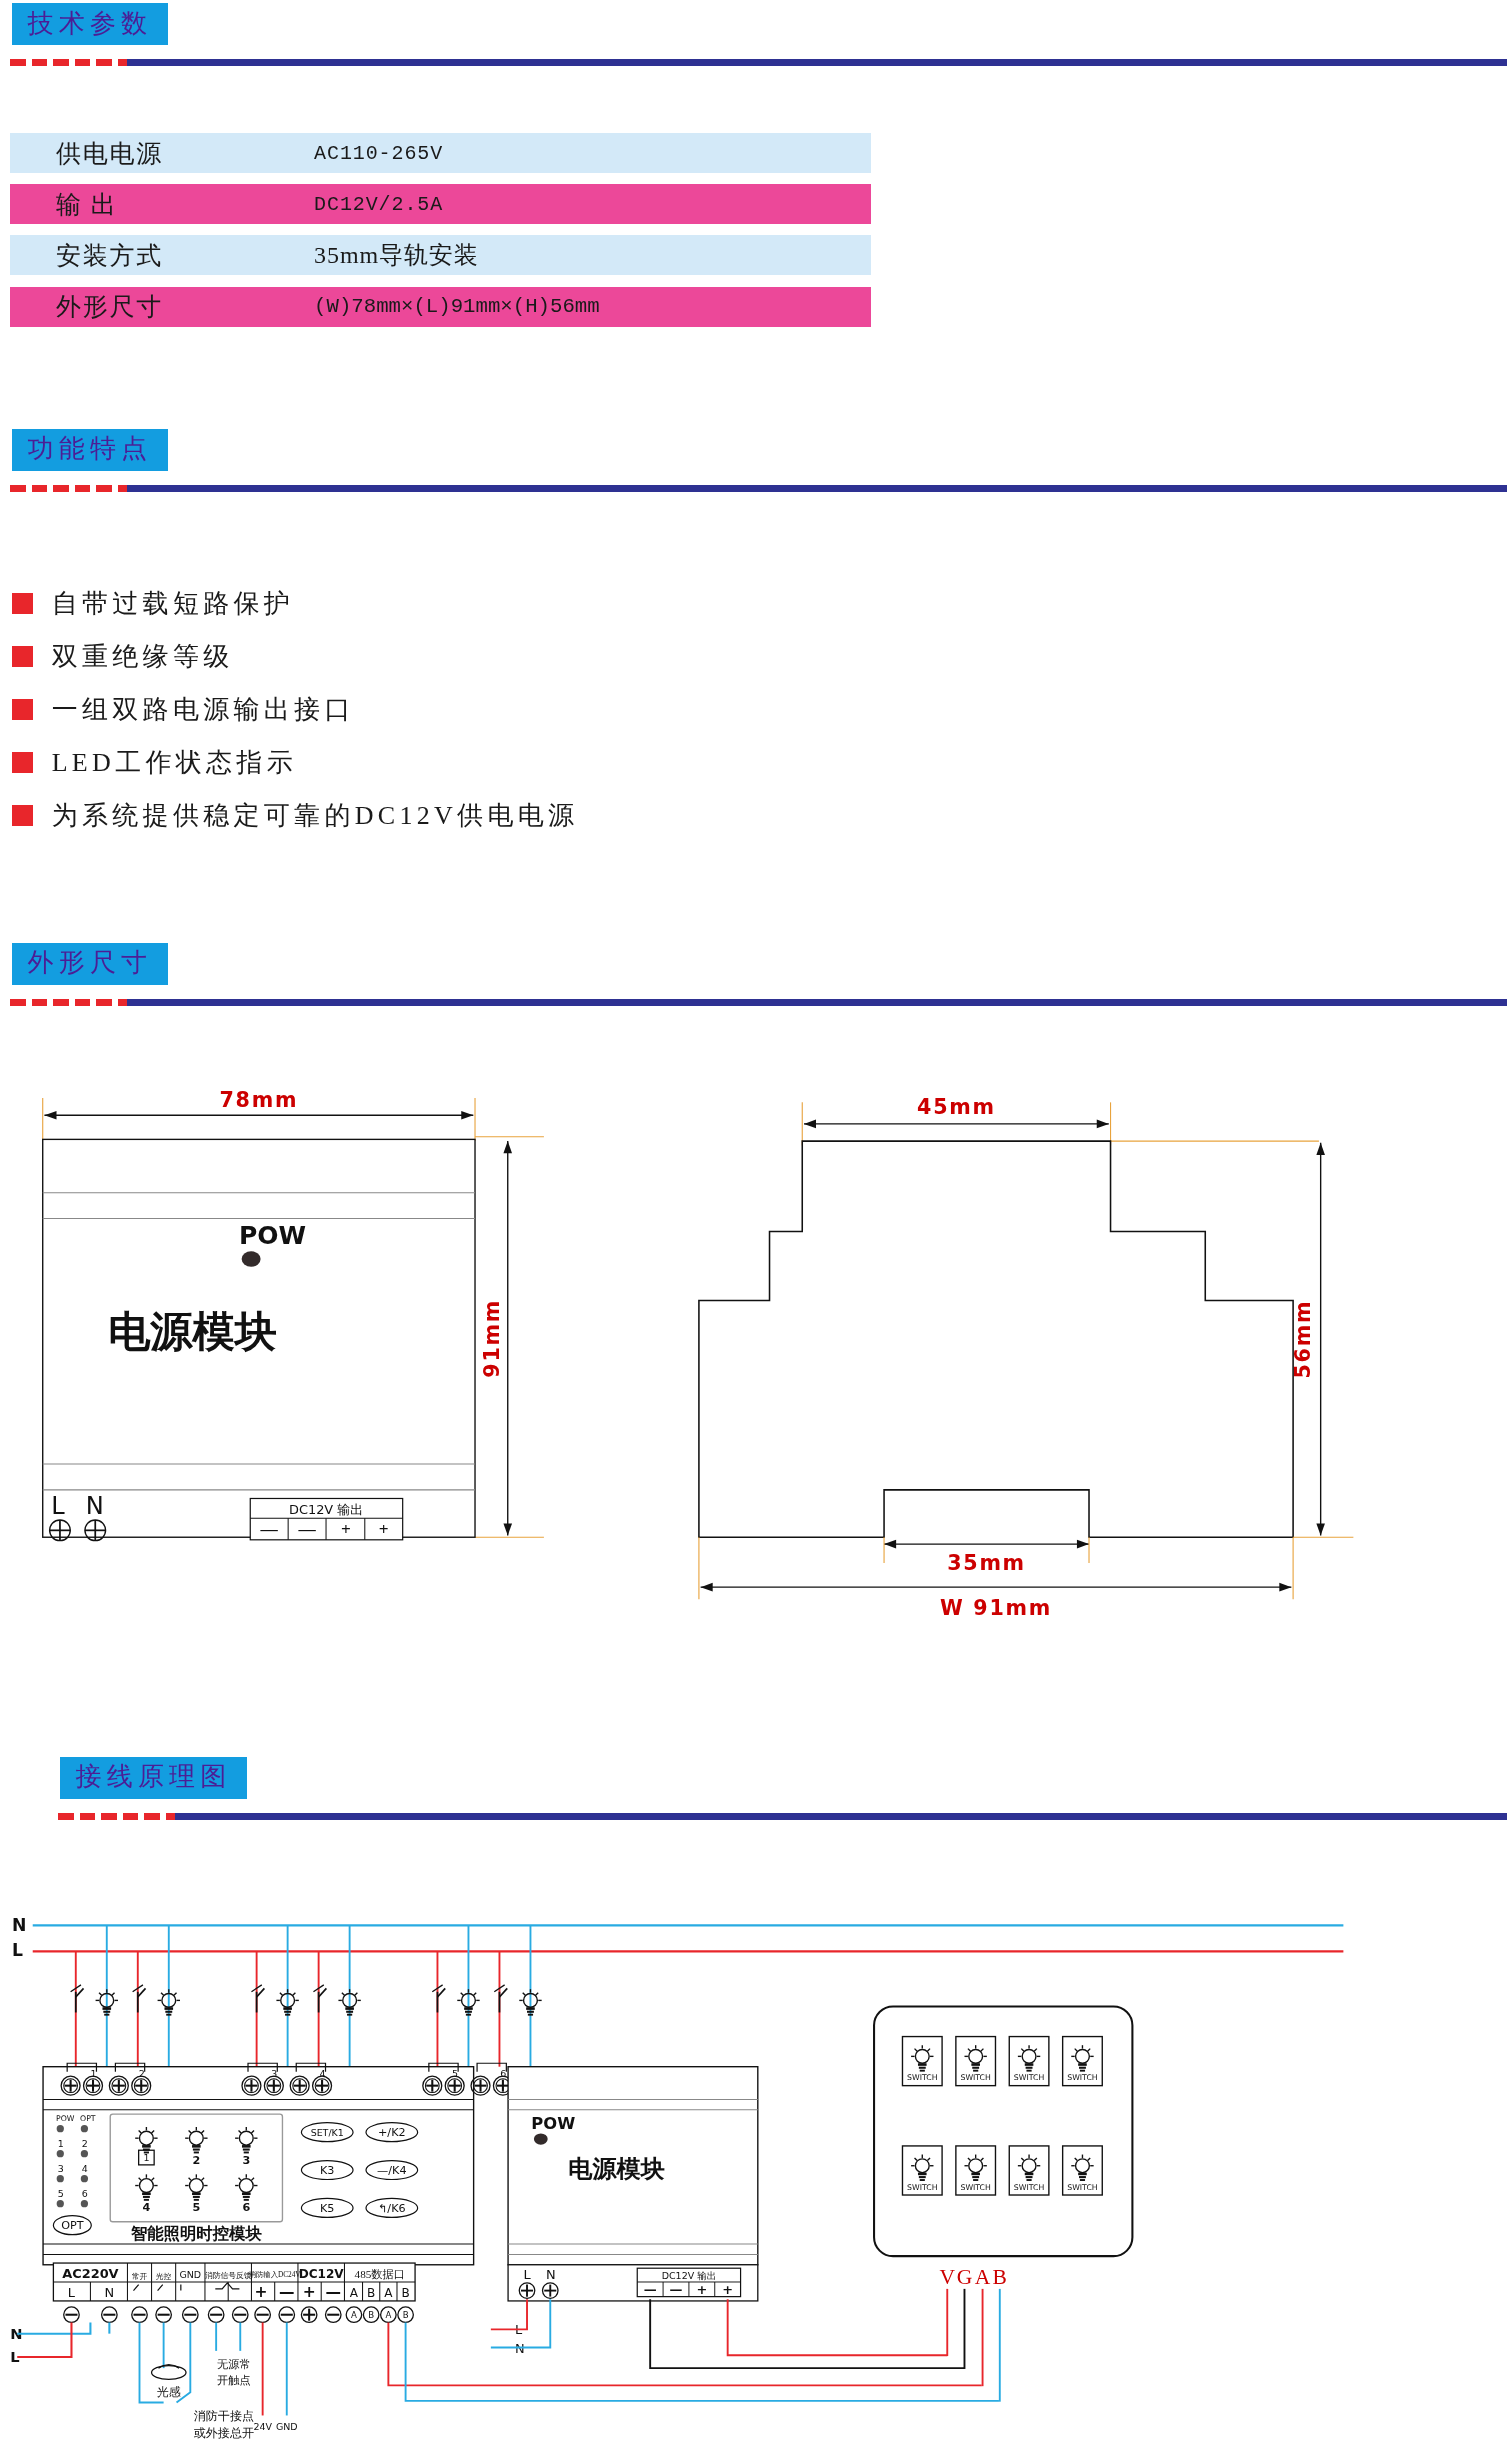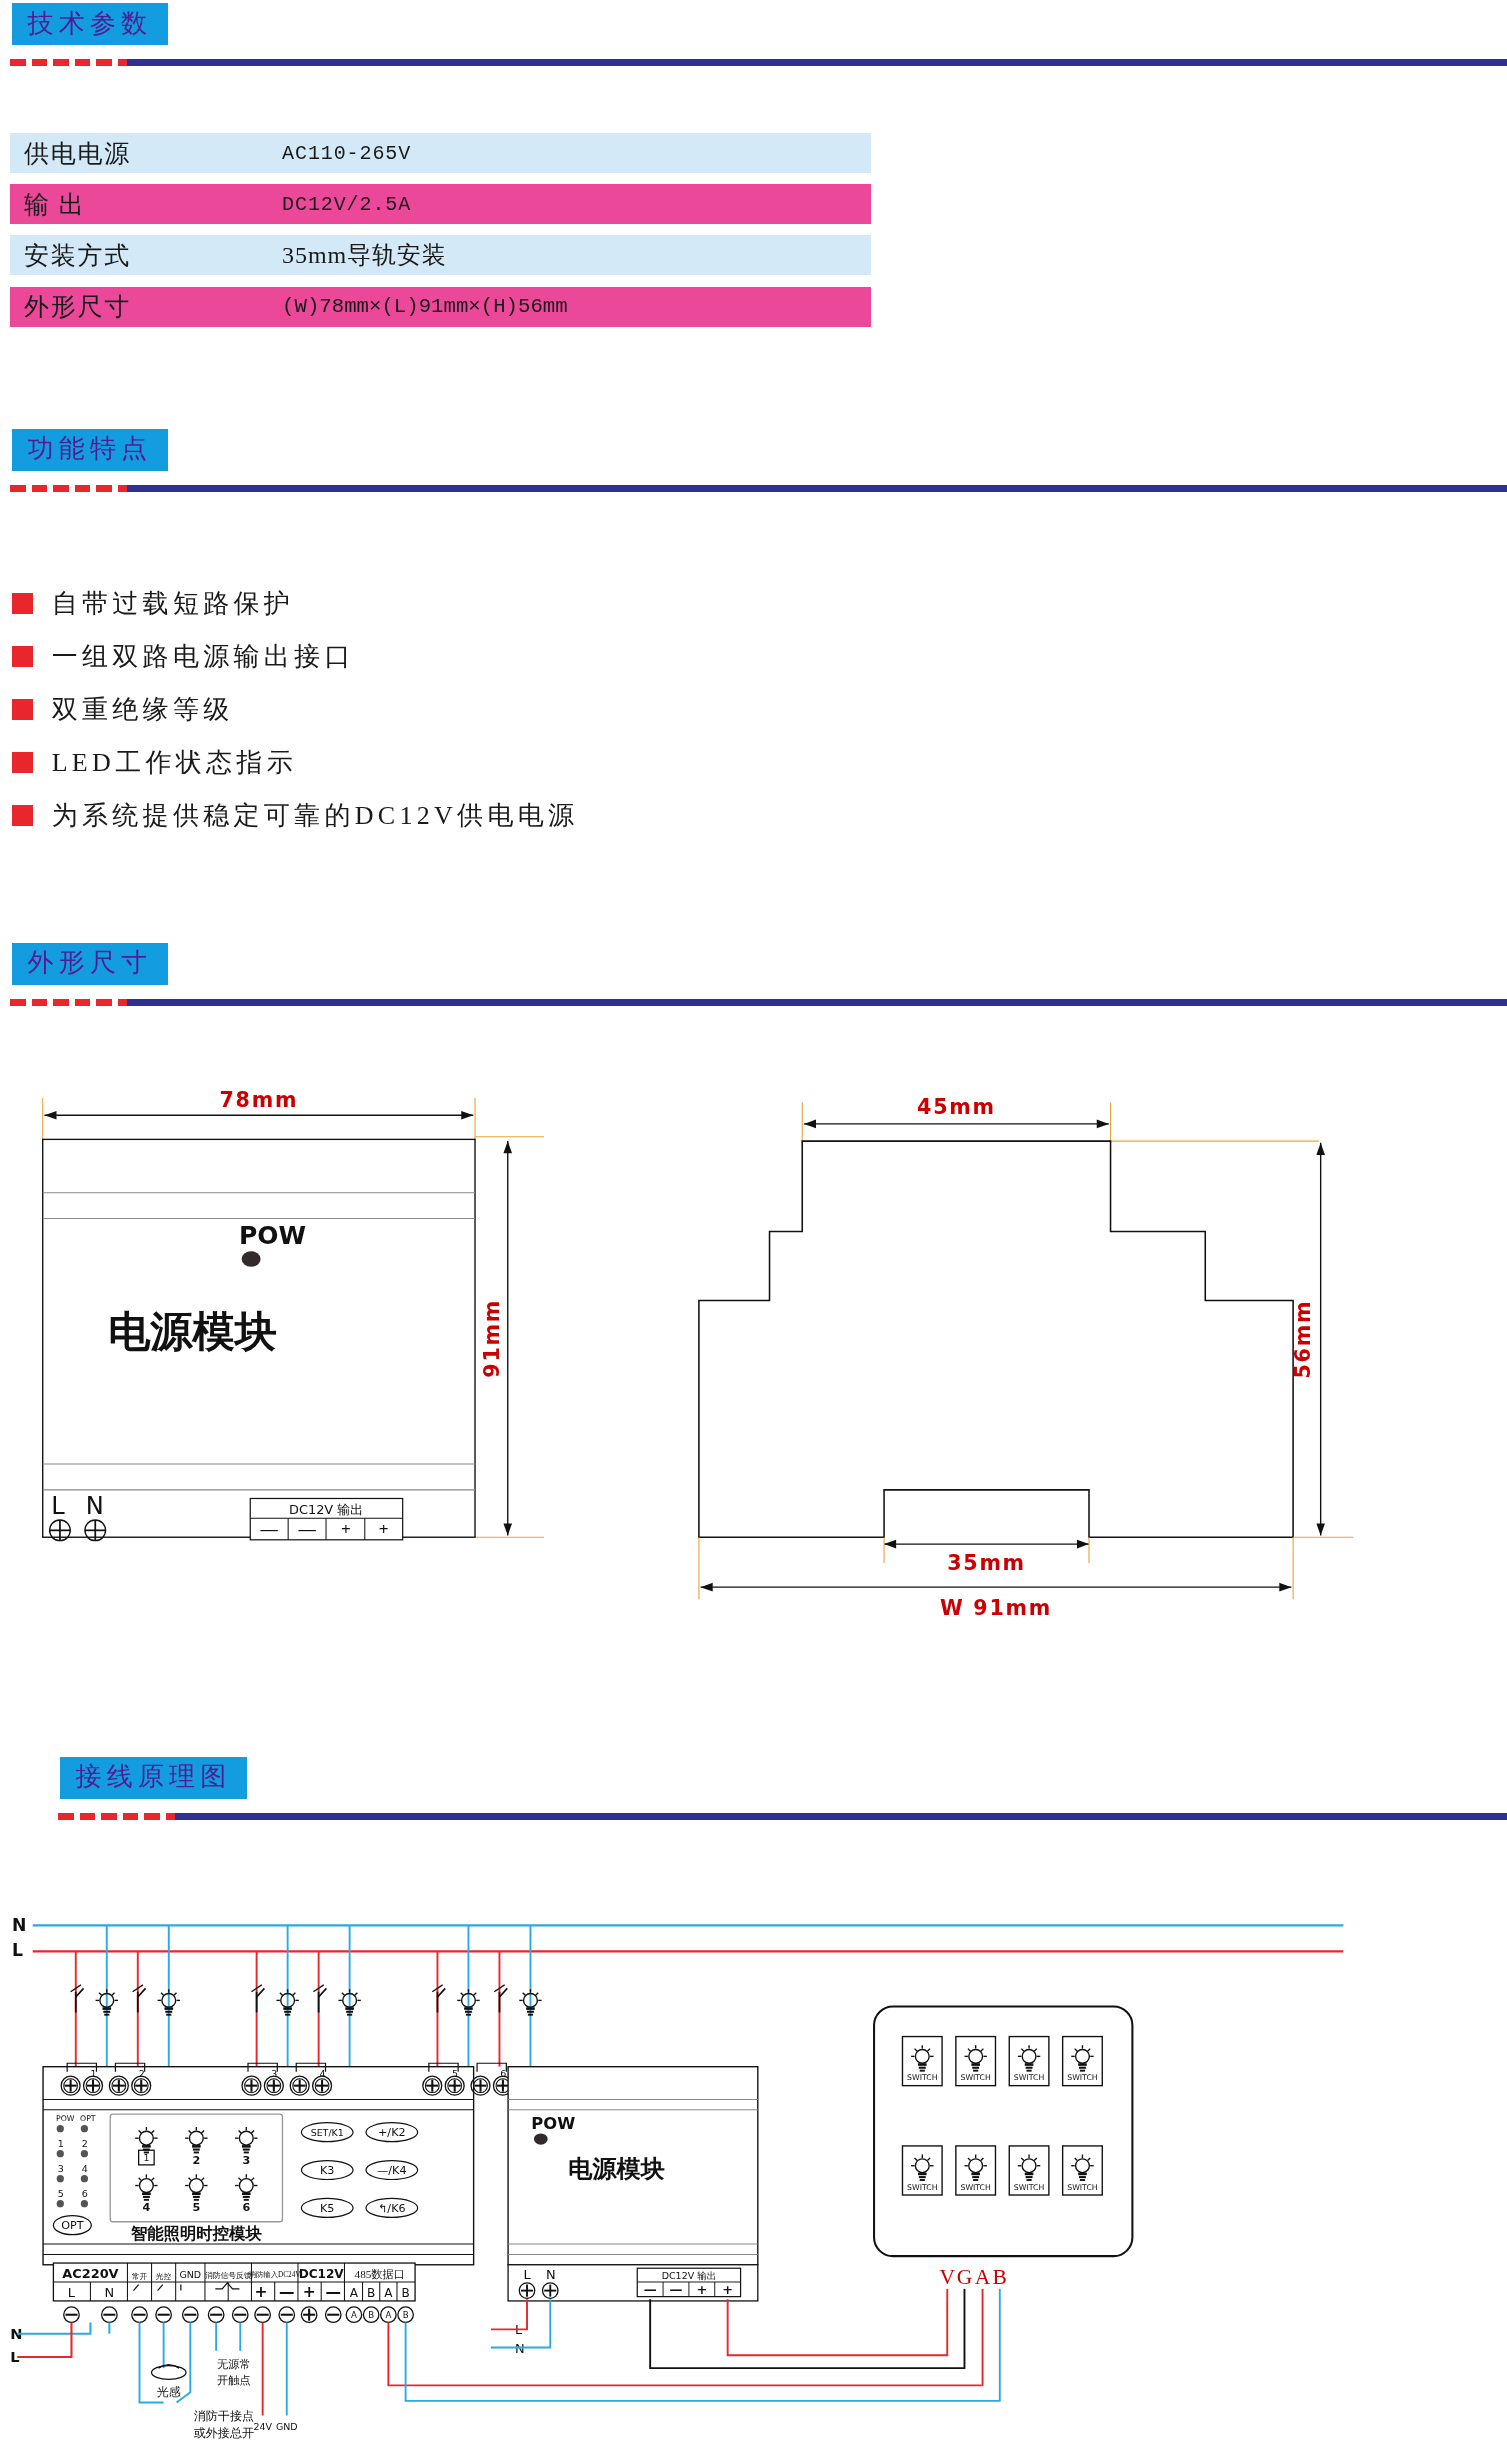--- a/index.html
+++ b/index.html
@@ -21,21 +21,21 @@
   .rule .blue{
     position:absolute;left:127px;right:0;top:1.7px;height:6.9px;background:#2e3192;
   }
   .rule .dashes{position:absolute;left:10.3px;top:1.7px;height:6.9px;display:flex;gap:6px;}
   .rule .dashes i{display:block;width:15.5px;height:6.9px;background:#e8262b;}
 
   
   .spec{position:absolute;left:10.3px;top:133px;width:861px;}
   .spec-row{
     height:40px;display:flex;align-items:center;
-    font-size:25px;letter-spacing:1.7px;
+    font-size:25px;letter-spacing:1.7px;padding-left:32px;
   }
   .spec-row.odd{background:#d3e9f8;}
   .spec-row.even{background:#ec4899;}
   .spec-gap{height:11.2px;}
   .spec-k{width:224px;padding-left:13.8px;display:flex;justify-content:space-between;padding-right:34px;}
   .spec-v{font-family:"Liberation Mono","DejaVu Sans Mono",monospace;font-size:20px;letter-spacing:0.9px;}
   .spec-v.cn{font-family:"Liberation Serif",serif;font-size:24px;letter-spacing:0.9px;}
   .spec-v.dim{font-size:20.7px;letter-spacing:0px;}
 
   
@@ -110,25 +110,25 @@
   </div>
 </div>
 
 <div class="feat">
   <div class="feat-item">
     <span class="feat-sq"></span>
     <span class="feat-tx">自带过载短路保护</span>
   </div>
   <div class="feat-item">
     <span class="feat-sq"></span>
-    <span class="feat-tx">一组双路电源输出接口</span>
+    <span class="feat-tx">双重绝缘等级</span>
   </div>
   <div class="feat-item">
     <span class="feat-sq"></span>
-    <span class="feat-tx">双重绝缘等级</span>
+    <span class="feat-tx">一组双路电源输出接口</span>
   </div>
   <div class="feat-item">
     <span class="feat-sq"></span>
     <span class="feat-tx">LED工作状态指示</span>
   </div>
   <div class="feat-item">
     <span class="feat-sq"></span>
     <span class="feat-tx">为系统提供稳定可靠的DC12V供电电源</span>
   </div>
 </div>

